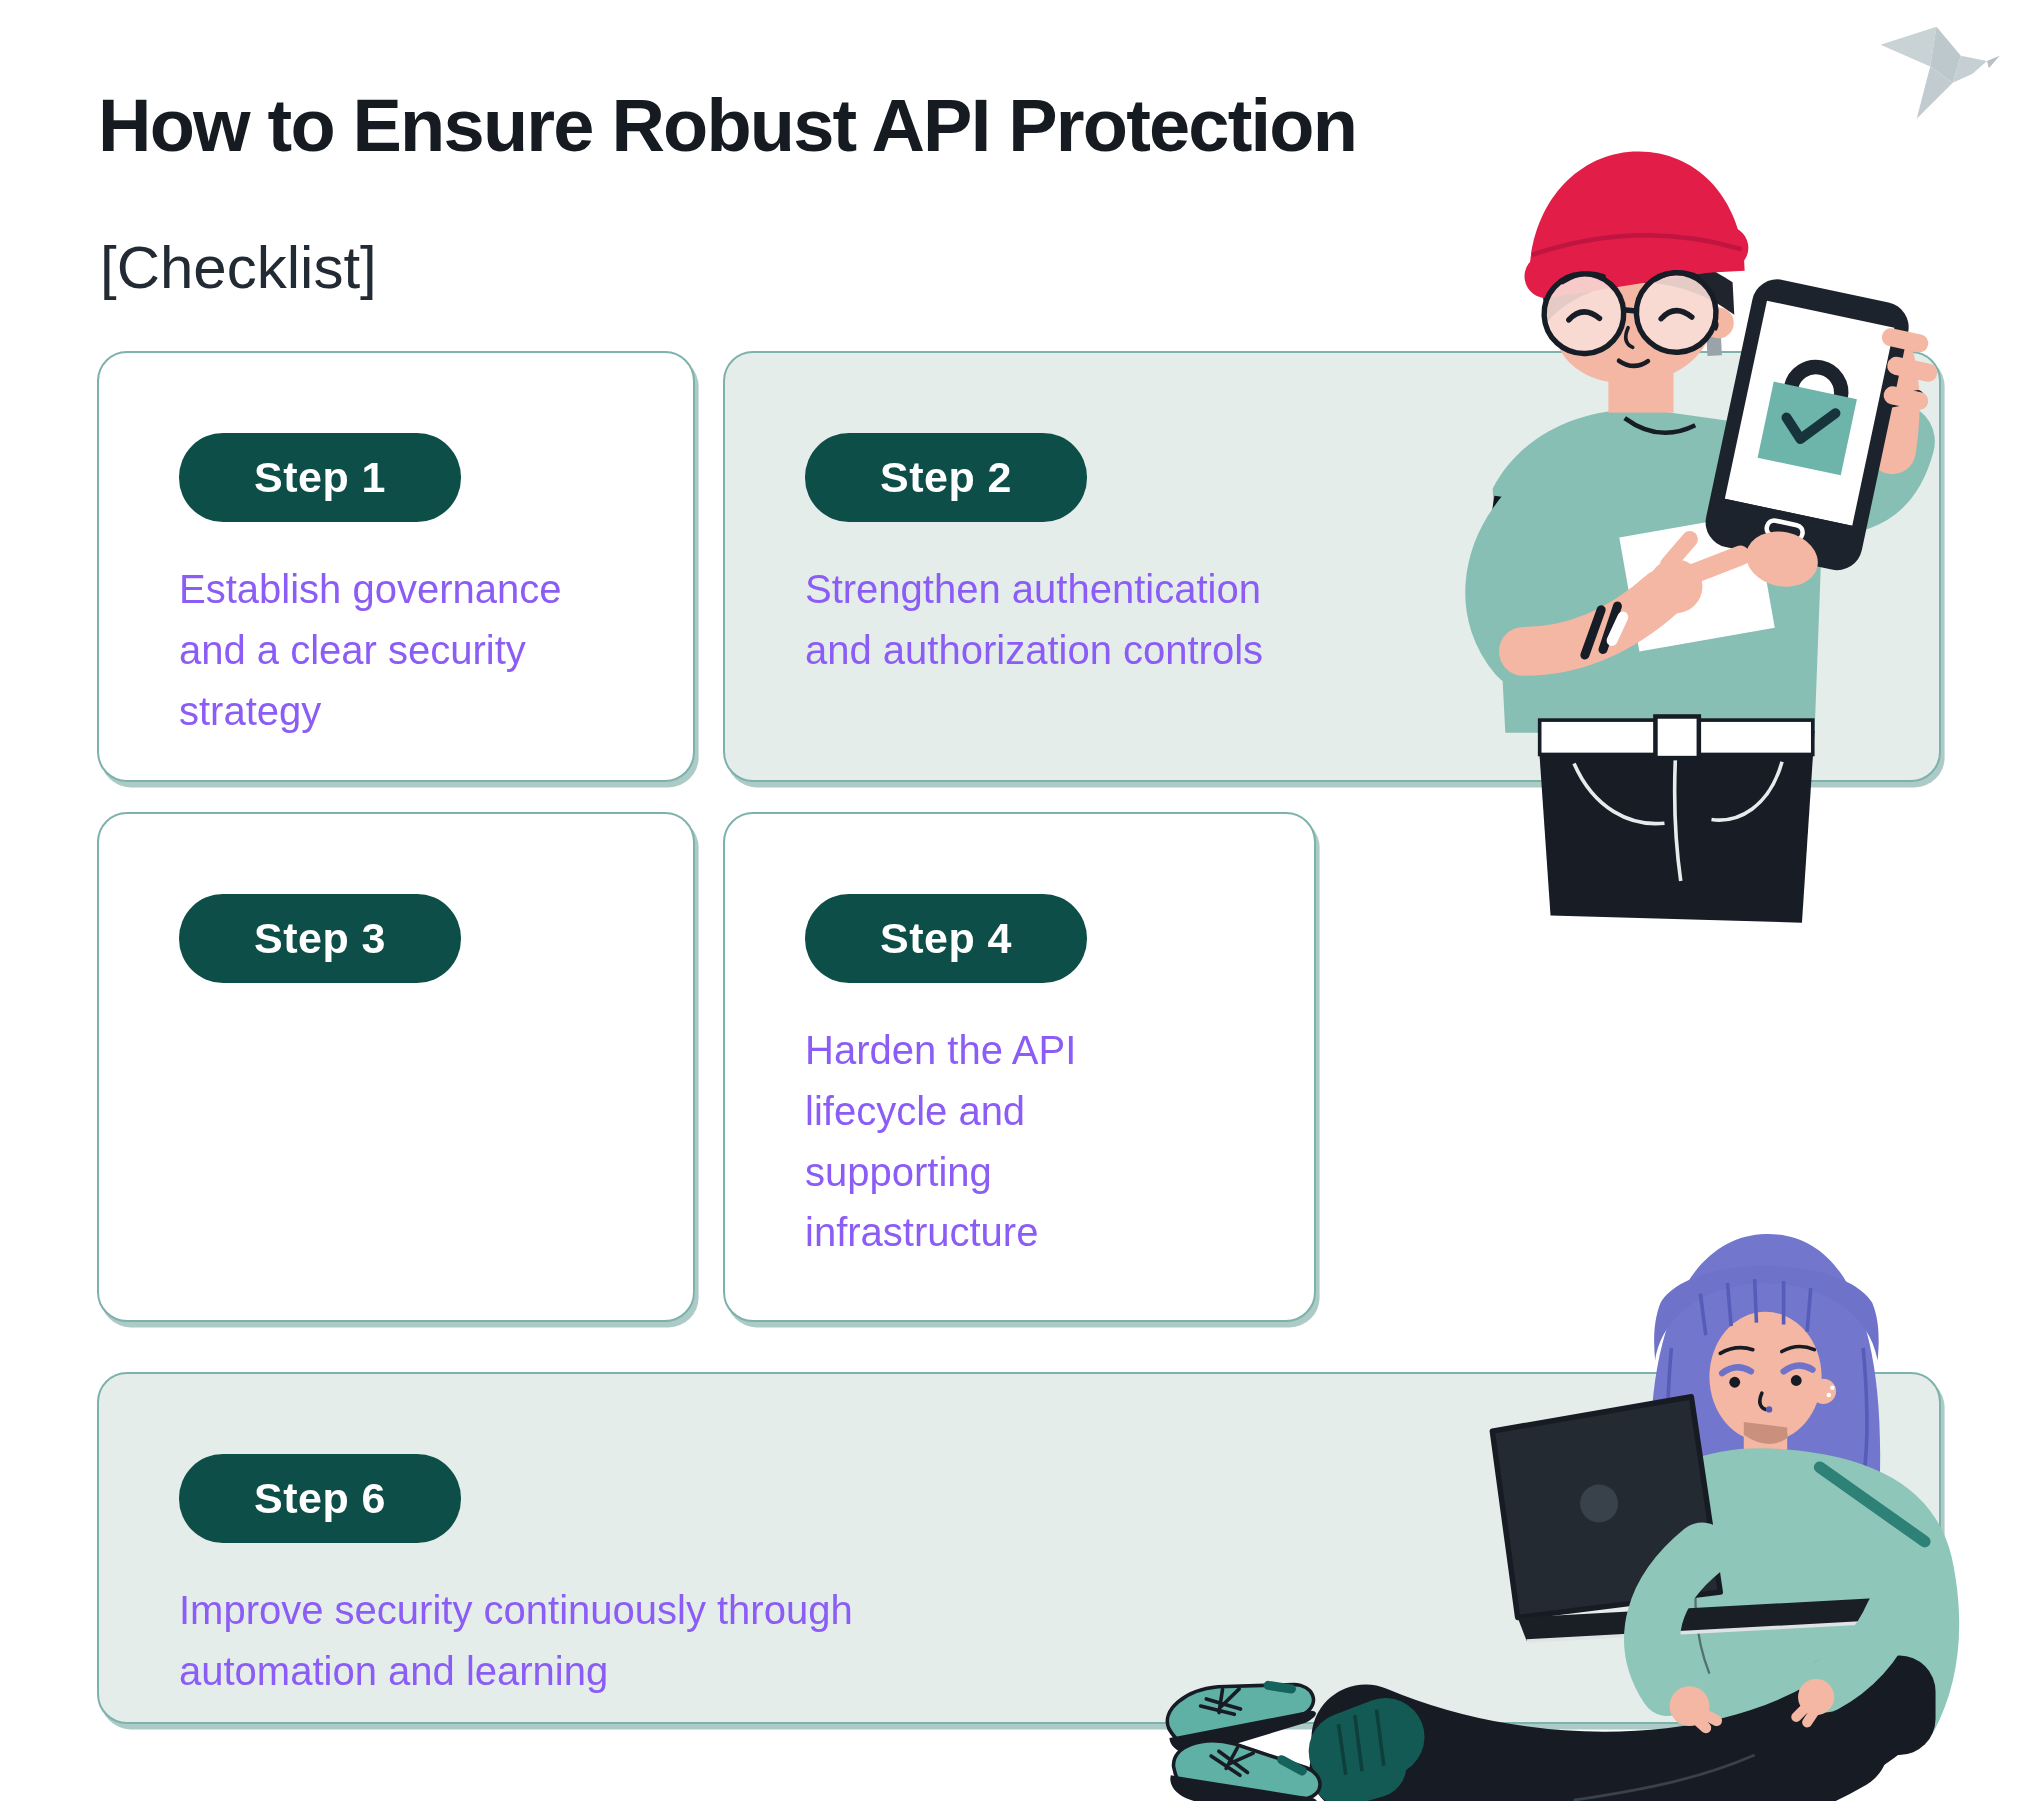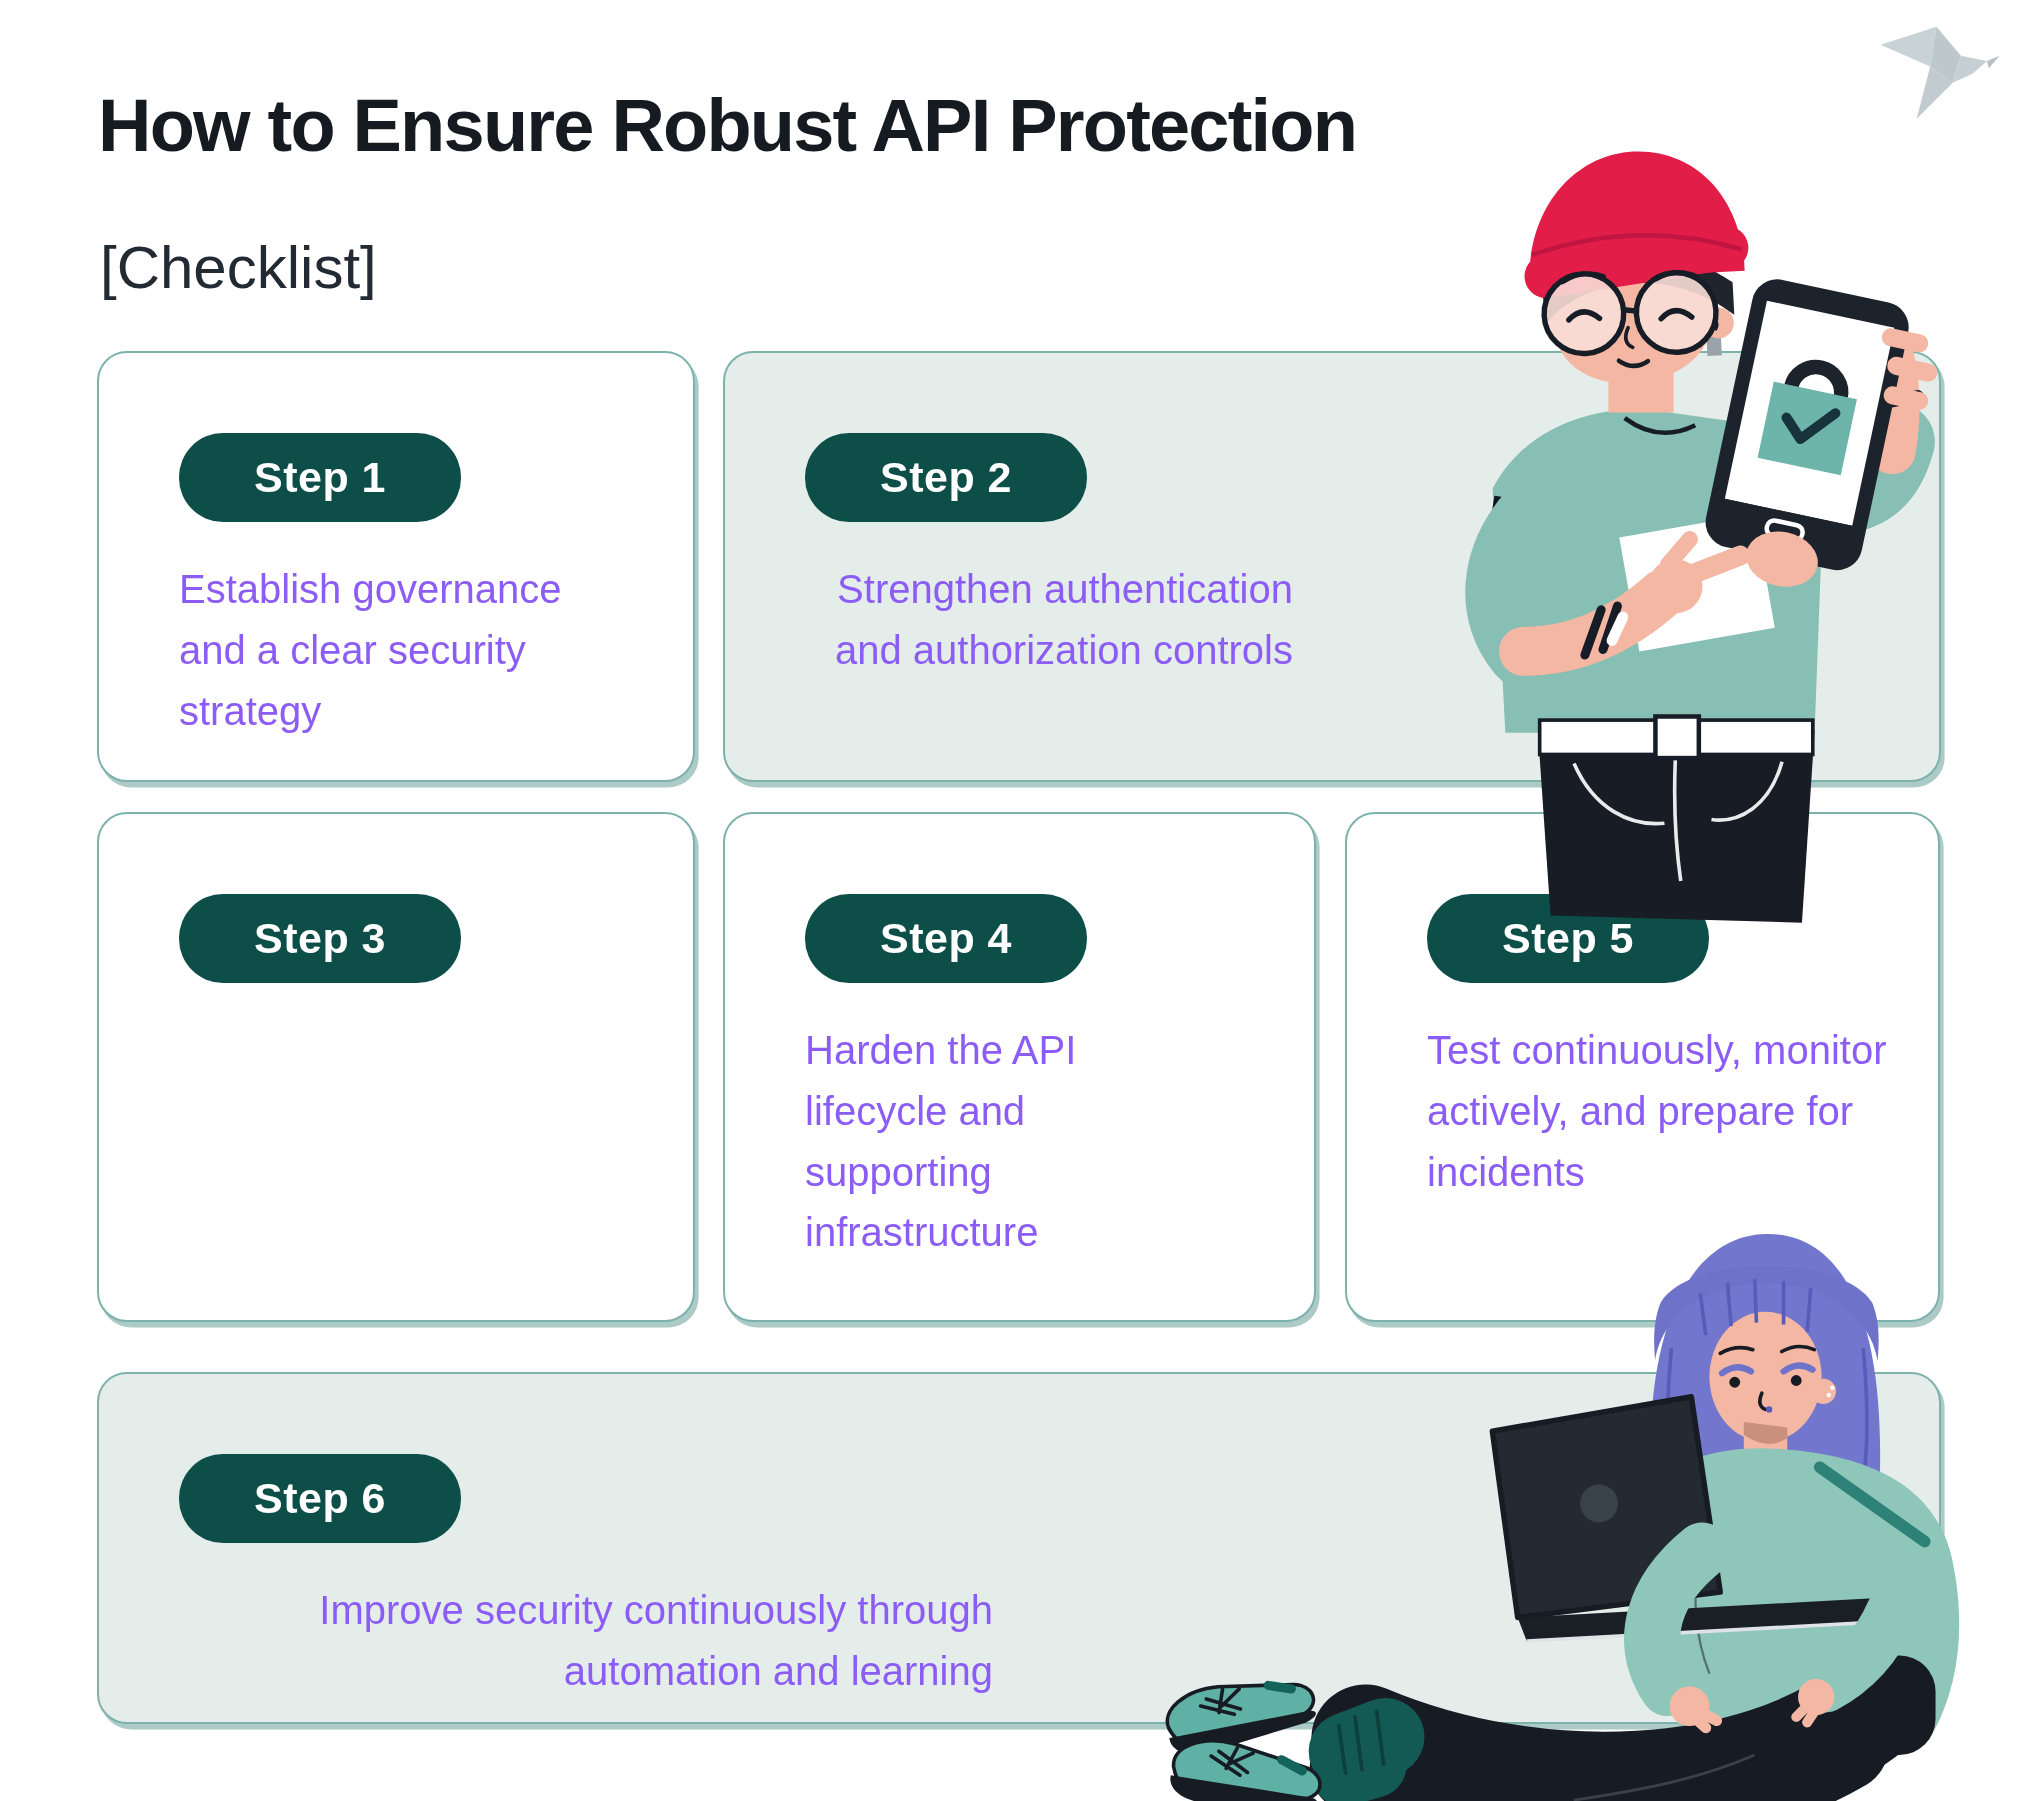--- a/index.html
+++ b/index.html
@@ -23,21 +23,21 @@
   }
   .logo{position:absolute;left:1873px;top:25px;width:127px;height:101px;}
   .card{
     position:absolute;
     background:#ffffff;
     border:2.7px solid #7db1ac;
     border-radius:30px;
     box-shadow:3.6px 5.4px 0 rgba(104,158,152,.55);
     box-sizing:border-box;
   }
-  .card.green{background:#e4edea;text-align:right;}
+  .card.green{background:#e4edea;}
   .badge{
     position:absolute;left:80px;top:80px;
     width:282px;height:89px;
     background:#0d4f48;border-radius:44px;
     color:#ffffff;font-size:43px;font-weight:600;
     display:flex;align-items:center;justify-content:center;
     letter-spacing:0.5px;
   }
   .desc{
     position:absolute;left:80px;top:206px;
@@ -88,24 +88,20 @@
 
   <div class="card c3">
     <div class="badge">Step 3</div>
   </div>
 
   <div class="card c4">
     <div class="badge">Step 4</div>
     <div class="desc">Harden the API lifecycle and supporting infrastructure</div>
   </div>
 
-  <div class="card c5">
-    <div class="badge">Step 5</div>
-    <div class="desc">Test continuously, monitor actively, and prepare for incidents</div>
-  </div>
 
   <div class="card green c6">
     <div class="badge">Step 6</div>
     <div class="desc">Improve security continuously through automation and learning</div>
   </div>
 
   <svg class="illu illu-man" viewBox="0 0 648 880" aria-hidden="true">
 
     <path d="M150 392 C185 325 262 298 332 306 L432 320 C498 332 522 382 514 448 L506 662 L164 662 Z" fill="#87bfb4"></path>
 

